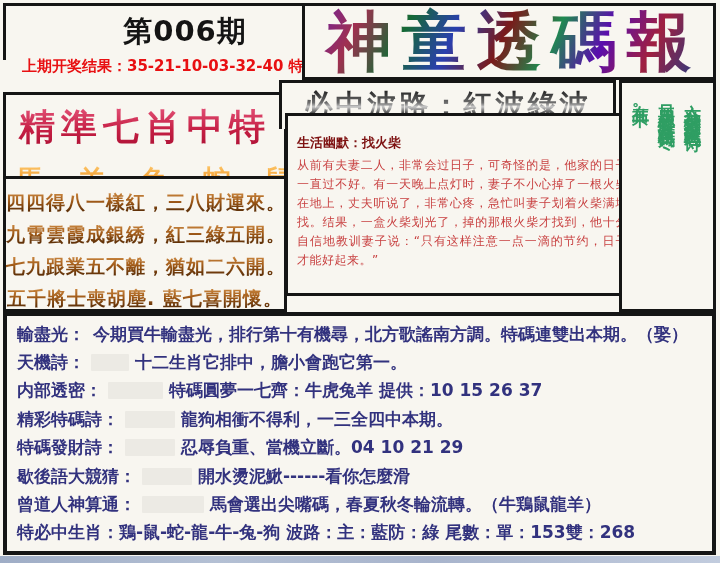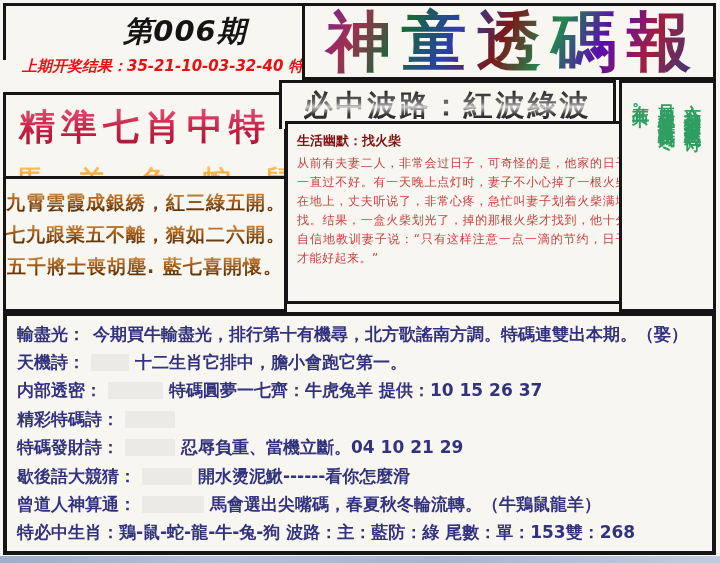--- a/index.html
+++ b/index.html
@@ -3,21 +3,21 @@
 <meta charset="utf-8">
 <style>
   * { margin:0; padding:0; box-sizing:border-box; }
   html,body { width:720px; height:563px; }
   body { font-family:"DejaVu Sans", sans-serif; background:#ffffff; }
   .page { position:relative; width:720px; height:563px; background:#ffffff; overflow:hidden; }
   .paper { position:absolute; left:0; top:0; width:720px; height:556px; background:#f8f6f0; }
   .box { position:absolute; background:#f8f6f0; border:3px solid #151515; }
 
   
-  .header-left { left:3px; top:3px; width:299px; height:57px; border-right:none; border-bottom:none; padding-top:6px;font-style:italic; }
+  .header-left { left:3px; top:3px; width:299px; height:57px; border-right:none; border-bottom:none; padding-top:6px; }
   .issue { text-align:center; padding-left:62px; font-size:29px; font-weight:bold; color:#141414; letter-spacing:1px; }
   .last-result { margin-top:5px; padding-left:16px; font-size:15px; font-weight:bold; color:#e81012; white-space:nowrap; }
   .title-box { left:302px; top:3px; width:414px; height:77px; display:flex; align-items:center; justify-content:center; }
   .masthead { font-family:"DejaVu Serif", serif; font-size:65px; font-weight:bold; letter-spacing:10px; padding-left:10px;
     background:linear-gradient(115deg,#6a1fa8 0%,#a03050 12%,#156a35 24%,#2a3fae 36%,#7a1a1a 48%,#1f8a50 60%,#5a0dad 72%,#a02040 84%,#173f8a 100%);
     -webkit-background-clip:text; background-clip:text; color:transparent; -webkit-text-fill-color:transparent; white-space:nowrap; }
 
   
   .left-top { left:3px; top:92px; width:284px; height:96px; border-bottom:none; padding-top:8px; text-align:center; }
   .seven-heading { font-family:"DejaVu Serif", serif; font-size:36px; font-weight:bold; letter-spacing:6px;
@@ -29,21 +29,21 @@
   .left-verse { left:3px; top:176px; width:284px; height:136px; padding-top:7px; text-align:center; }
   .verse-line { font-size:19px; font-weight:bold; line-height:32px; letter-spacing:1px; white-space:nowrap;
     background:linear-gradient(180deg,#eaa95e 0%,#a05a18 48%,#5e3008 78%,#c98a48 100%);
     -webkit-background-clip:text; background-clip:text; color:transparent; -webkit-text-fill-color:transparent; }
 
   
   .wave-box { left:279px; top:80px; width:337px; height:49px; border-bottom:none; display:flex; align-items:center; justify-content:center; }
   .wave-heading { font-size:29px; font-weight:bold; letter-spacing:3px; white-space:nowrap;
     background:linear-gradient(180deg,#050505 0%,#6e6e6e 42%,#c8c8c8 52%,#3a3a3a 70%,#0a0a0a 100%);
     -webkit-background-clip:text; background-clip:text; color:transparent; -webkit-text-fill-color:transparent; }
-  .joke-box { left:285px; top:121px; width:355px; height:183px; padding:8px 9px; }
+  .joke-box { left:285px; top:113px; width:355px; height:183px; padding:18px 9px; }
   .joke-title { font-size:13px; font-weight:bold; color:#7e1212; margin-bottom:4px; }
   .joke-body { font-size:12px; font-weight:normal; color:#c84040; line-height:19px; text-align:justify; letter-spacing:0.5px; }
 
   
   .green-box { left:619px; top:80px; width:97px; height:232px; padding:8px 6px; }
   .green-vertical { writing-mode:vertical-rl; height:214px; font-size:17px; font-weight:bold; color:#2f9e63; letter-spacing:3px; line-height:26px; }
   .green-vertical div { white-space:nowrap; }
 
   
   .bottom-box { left:3px; top:312px; width:713px; height:243px; border-width:4px; display:flex; flex-direction:column; justify-content:space-around; padding:4px 8px 4px 10px; }
@@ -73,20 +73,21 @@
   <div class="box title-box">
     <div class="masthead">神童透碼報</div>
   </div>
 
   <div class="box left-top">
     <div class="seven-heading">精準七肖中特</div>
     <div class="zodiac-row">馬 羊 兔 蛇 鼠 狗 猴</div>
   </div>
 
   <div class="box left-verse">
+    <div class="verse-line">四四得八一樣紅，三八財運來。</div>
     <div class="verse-line">九霄雲霞成銀綉，紅三綠五開。</div>
     <div class="verse-line">七九跟業五不離，猶如二六開。</div>
     <div class="verse-line">五千將士喪胡塵. 藍七喜開懷。</div>
   </div>
 
   <div class="box wave-box">
     <div class="wave-heading">必中波路：紅波綠波</div>
   </div>
 
   <div class="box joke-box">
@@ -113,20 +114,21 @@
       <span class="b-text">十二生肖它排中，膽小會跑它第一。</span>
     </div>
     <div class="b-row">
       <span class="b-label">内部透密：</span>
       <span class="censor c-w55"></span>
       <span class="b-text">特碼圓夢一七齊：牛虎兔羊 提供：10 15 26 37</span>
     </div>
     <div class="b-row">
       <span class="b-label">精彩特碼詩：</span>
       <span class="censor c-w50"></span>
+      <span class="b-text">龍狗相衝不得利，一三全四中本期。</span>
     </div>
     <div class="b-row">
       <span class="b-label">特碼發財詩：</span>
       <span class="censor c-w50"></span>
       <span class="b-text">忍辱負重、當機立斷。04 10 21 29</span>
     </div>
     <div class="b-row">
       <span class="b-label">歇後語大競猜：</span>
       <span class="censor c-w50"></span>
       <span class="b-text">開水燙泥鰍------看你怎麼滑</span>

